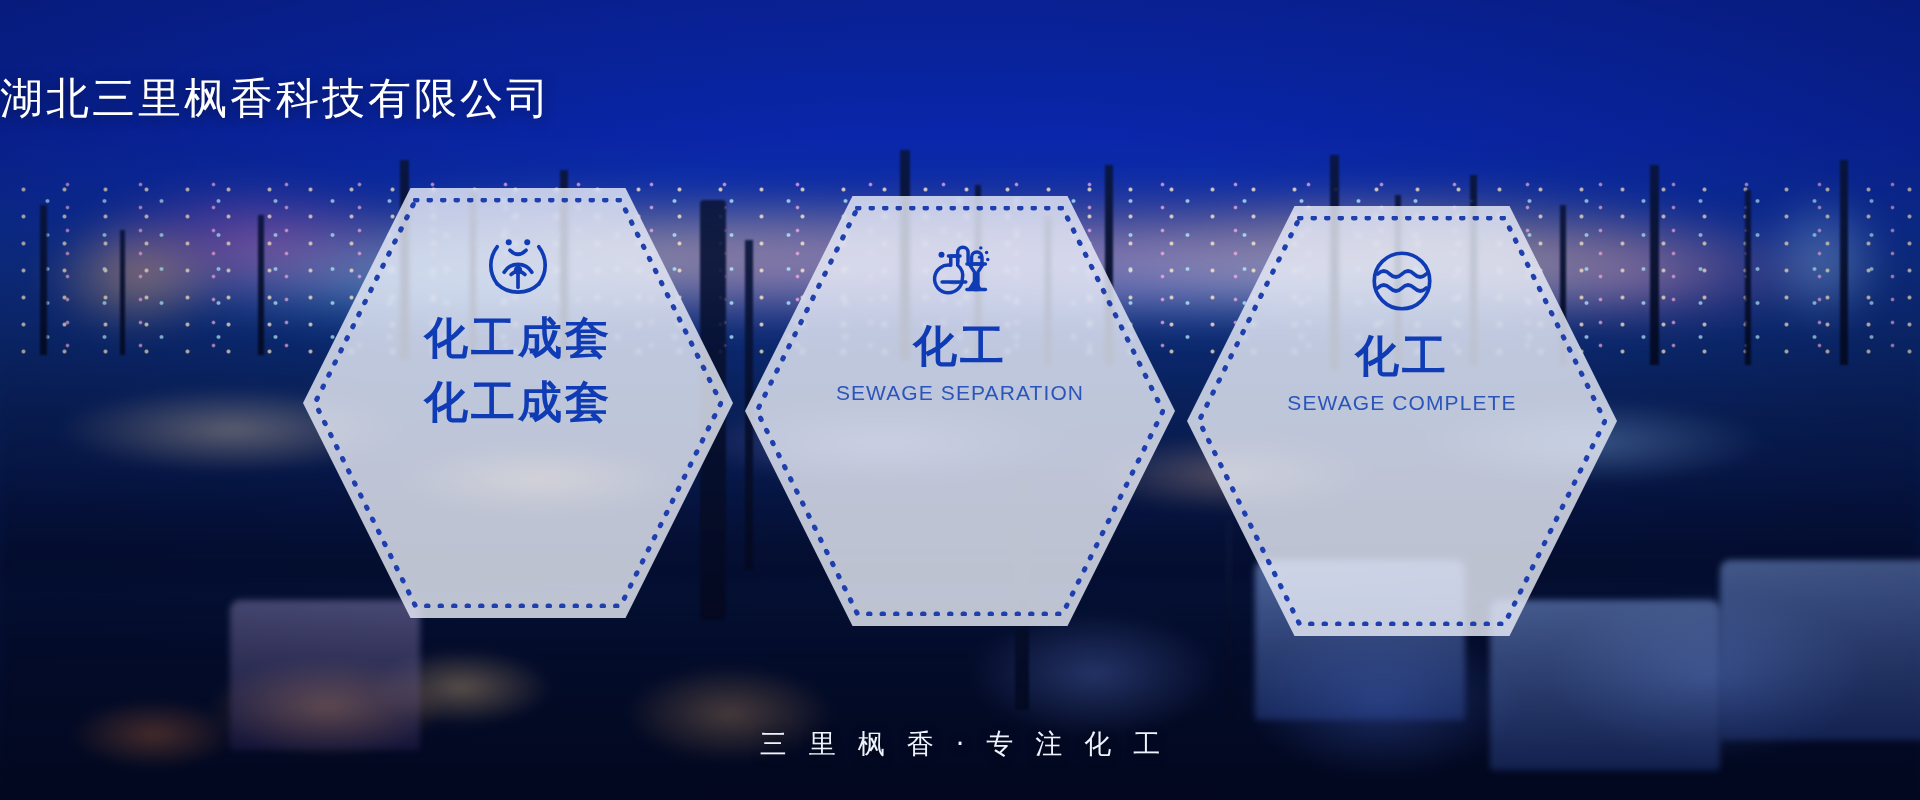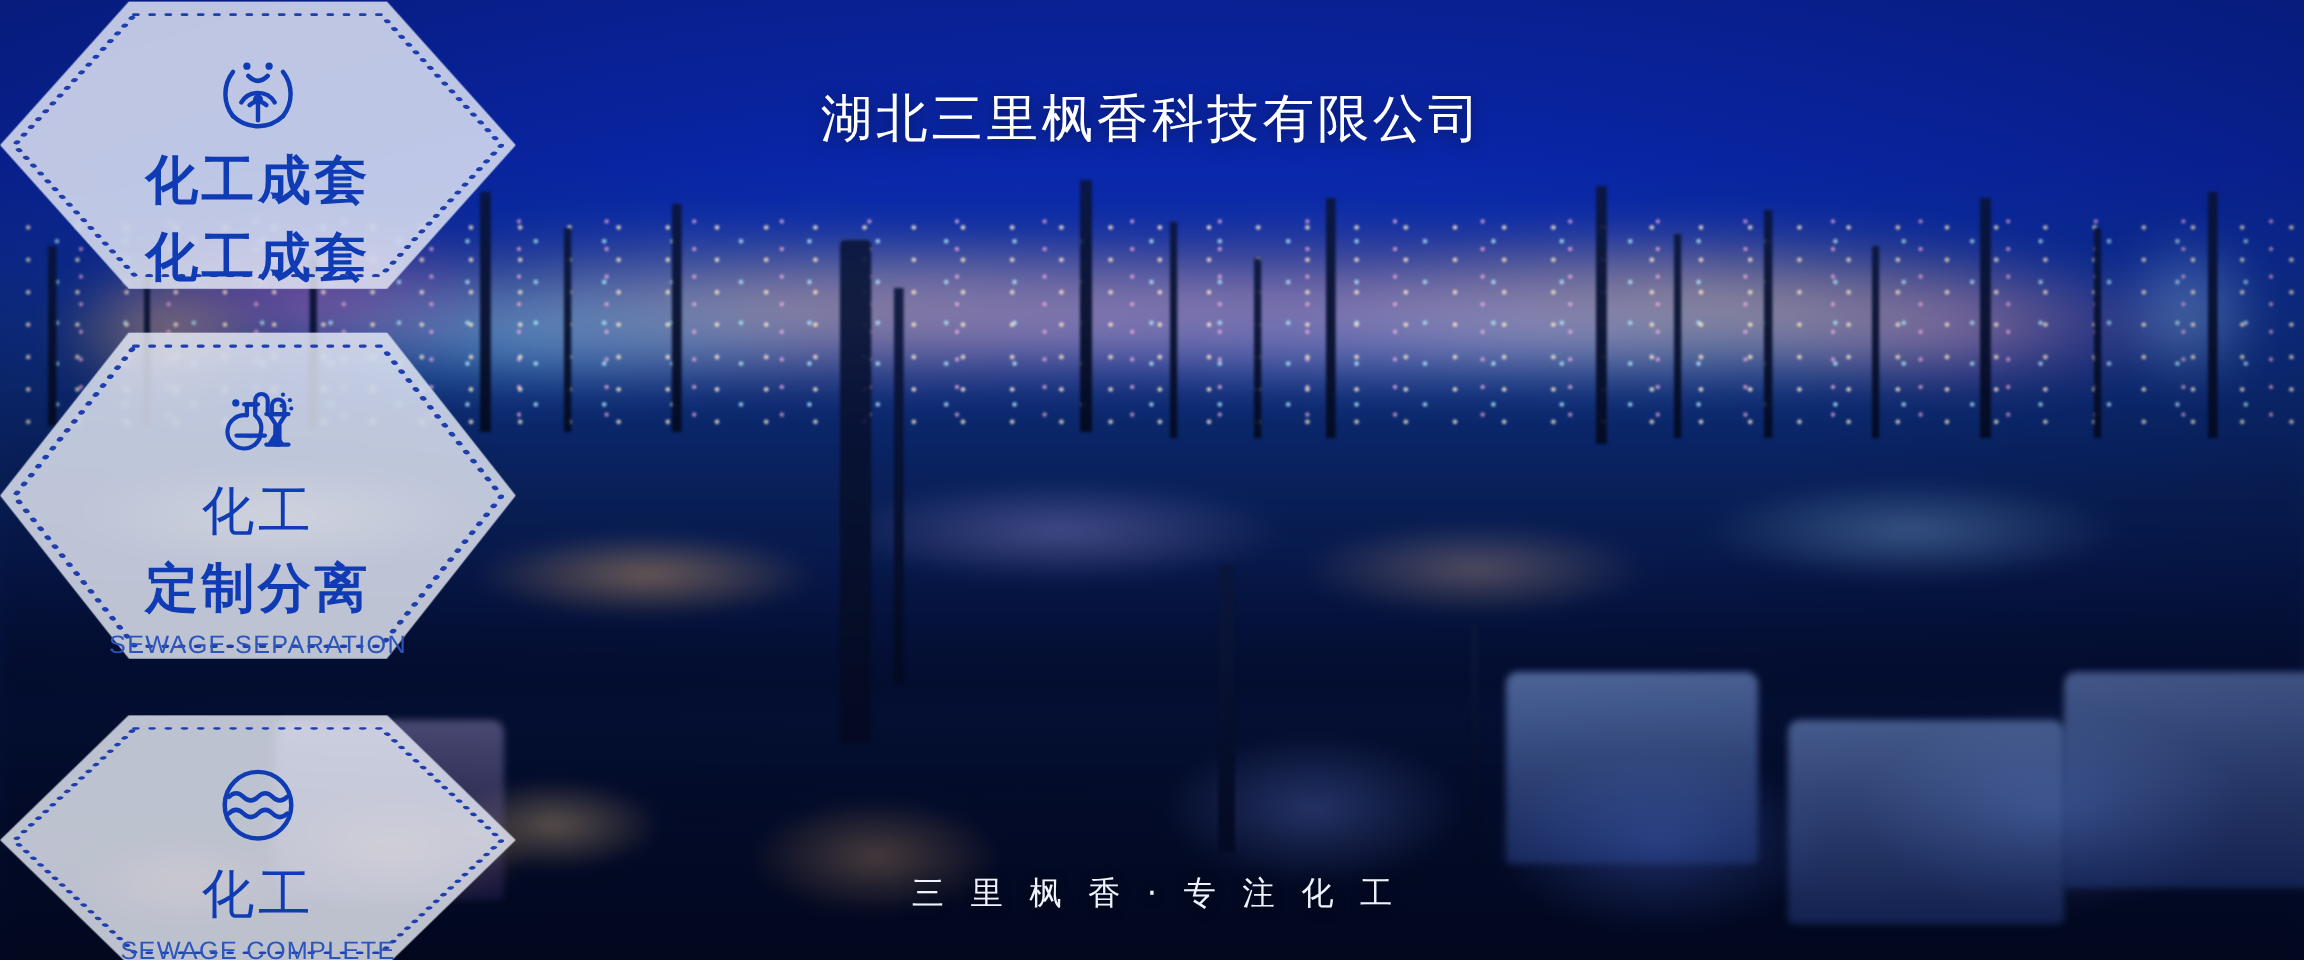--- a/index.html
+++ b/index.html
@@ -132,43 +132,41 @@
       linear-gradient(180deg, rgba(8,34,160,.28) 0%, rgba(8,34,160,0) 22%);
     pointer-events: none;
   }
 
   
   .company-title {
     position: absolute;
     top: 70px;
     left: 0;
     width: 100%;
-    text-align: center;
     color: #ffffff;
     font-size: 43px;
     font-weight: 400;
     letter-spacing: 3px;
     text-shadow: 0 2px 14px rgba(0,0,0,.45);
     z-index: 6;
     font-family: "DejaVu Sans", "Liberation Sans", sans-serif;
   }
 
   
   .hex-row {
     position: absolute;
     top: 188px;
     left: 0;
     width: 100%;
     height: 430px;
     display: flex;
     justify-content: center;
     align-items: flex-start;
-    gap: 28px;
+    gap: 12px;
     z-index: 5;
-    flex-direction: column;
   }
   .hex {
     position: relative;
     width: 430px;
     height: 430px;
     display: flex;
     flex-direction: column;
     align-items: center;
     justify-content: flex-start;
   }
@@ -203,21 +201,21 @@
   }
   .hex-icon svg { width: 100%; height: 100%; display: block; }
 
   .hex-cn {
     margin-top: 12px;
     color: #0f3bb5;
     font-size: 44px;
     line-height: 1.18;
     letter-spacing: 3px;
     text-align: center;
-    font-weight: 400;
+    font-weight: 700;
     font-family: "DejaVu Sans", "Liberation Sans", sans-serif;
     white-space: nowrap;
   }
   .hex-cn.bold { font-weight: 700; }
   .hex-en {
     margin-top: 9px;
     color: #2b55bb;
     font-size: 21px;
     letter-spacing: 1.1px;
     text-align: center;
@@ -342,21 +340,20 @@
             <path d="M38 26 H54" stroke-width="3"></path>
             <path d="M38 48 H54" stroke-width="3"></path>
             <circle cx="16" cy="18" r="2.6" fill="currentColor" stroke="none"></circle>
             <circle cx="50" cy="12" r="1.5" fill="currentColor" stroke="none"></circle>
             <circle cx="55" cy="16" r="1.5" fill="currentColor" stroke="none"></circle>
             <circle cx="49" cy="20" r="1.5" fill="currentColor" stroke="none"></circle>
             <circle cx="56" cy="22" r="1.5" fill="currentColor" stroke="none"></circle>
           </svg>
         </div>
         <div class="hex-cn">化工</div>
-        <div class="hex-cn bold">定制分离</div>
         <div class="hex-en">SEWAGE SEPARATION</div>
       </div>
     </div>
 
     <div class="hex right">
       <div class="hex-shape"></div>
       <div class="hex-dots">
         <svg viewBox="0 0 410 410" preserveAspectRatio="none">
           <polygon points="102.5,2 307.5,2 408,205 307.5,408 102.5,408 2,205" fill="none" stroke="#1f3fae" stroke-width="5" stroke-dasharray="1.5 12" stroke-linecap="round"></polygon>
         </svg>

